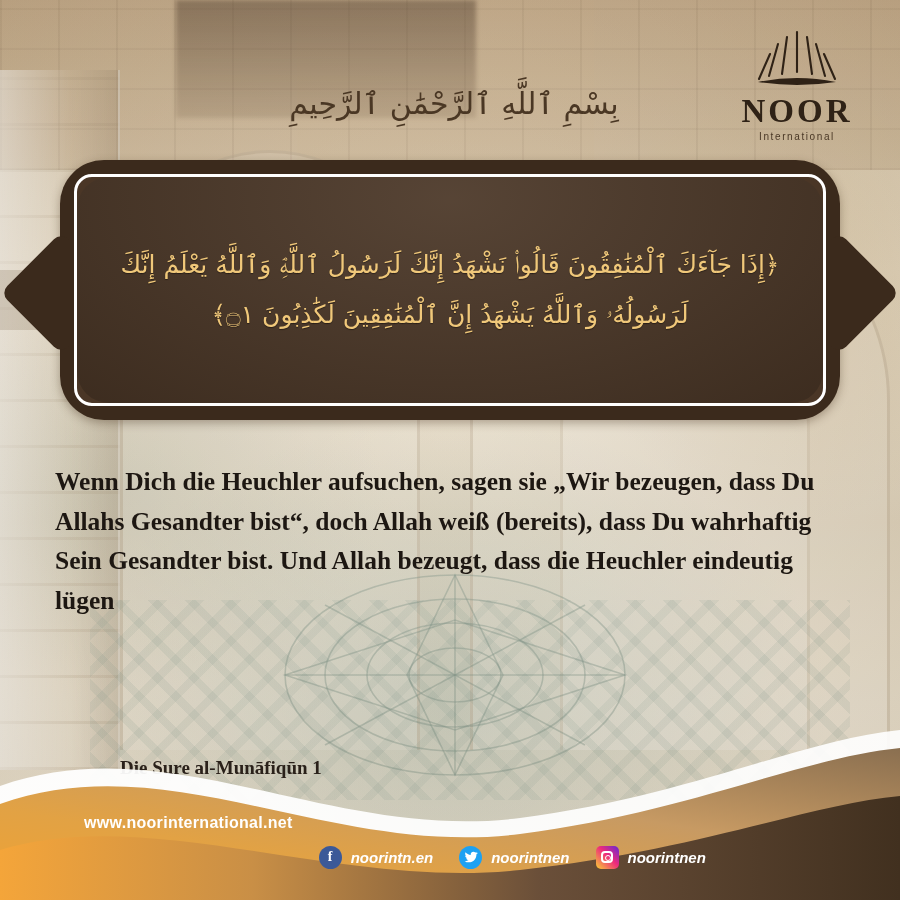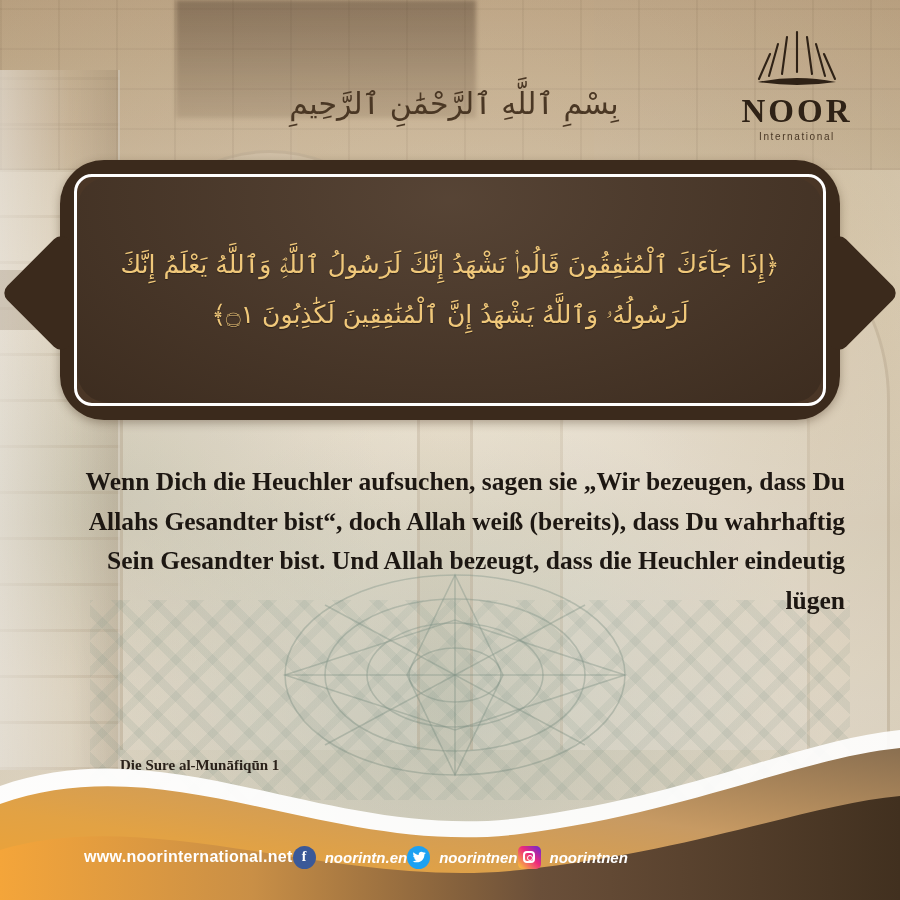--- a/index.html
+++ b/index.html
@@ -146,42 +146,42 @@
     line-height: 2.0;
     text-align: center;
     padding: 0 34px;
     text-shadow: 0 1px 1px rgba(0,0,0,.4);
     z-index: 2;
   }
 
   
   #translation {
     position: absolute; left: 55px; top: 462px; width: 790px;
-    text-align: right;
+    text-align: left;
     font-family: "Liberation Serif", serif;
     font-weight: 700;
     font-size: 25.5px;
     line-height: 1.55;
     color: #1d1712;
   }
 
   
   #source {
     position: absolute; left: 120px; top: 757px;
     font-family: "Liberation Serif", serif;
-    font-size: 15px; font-weight: 700;
+    font-size: 19px; font-weight: 700;
     color: #2a211a;
   }
 
   
   #wave { position: absolute; left: 0; bottom: 0; width: 900px; height: 200px; }
 
   #footer {
     position: absolute; left: 0; bottom: 0; width: 900px; height: 86px;
-    display: flex; align-items: center; 
+    display: flex; gap: 26px;
     padding-left: 84px;
     color: #ffffff;
     font-size: 15px;
   }
   #footer .site { font-weight: 700; letter-spacing: .3px; font-size: 16px; }
   .social { display: flex; align-items: center; gap: 9px; }
   .social .label { font-weight: 700; font-size: 15px; font-style: italic; }
   .badge {
     width: 23px; height: 23px; border-radius: 5px;
     display: flex; align-items: center; justify-content: center;

